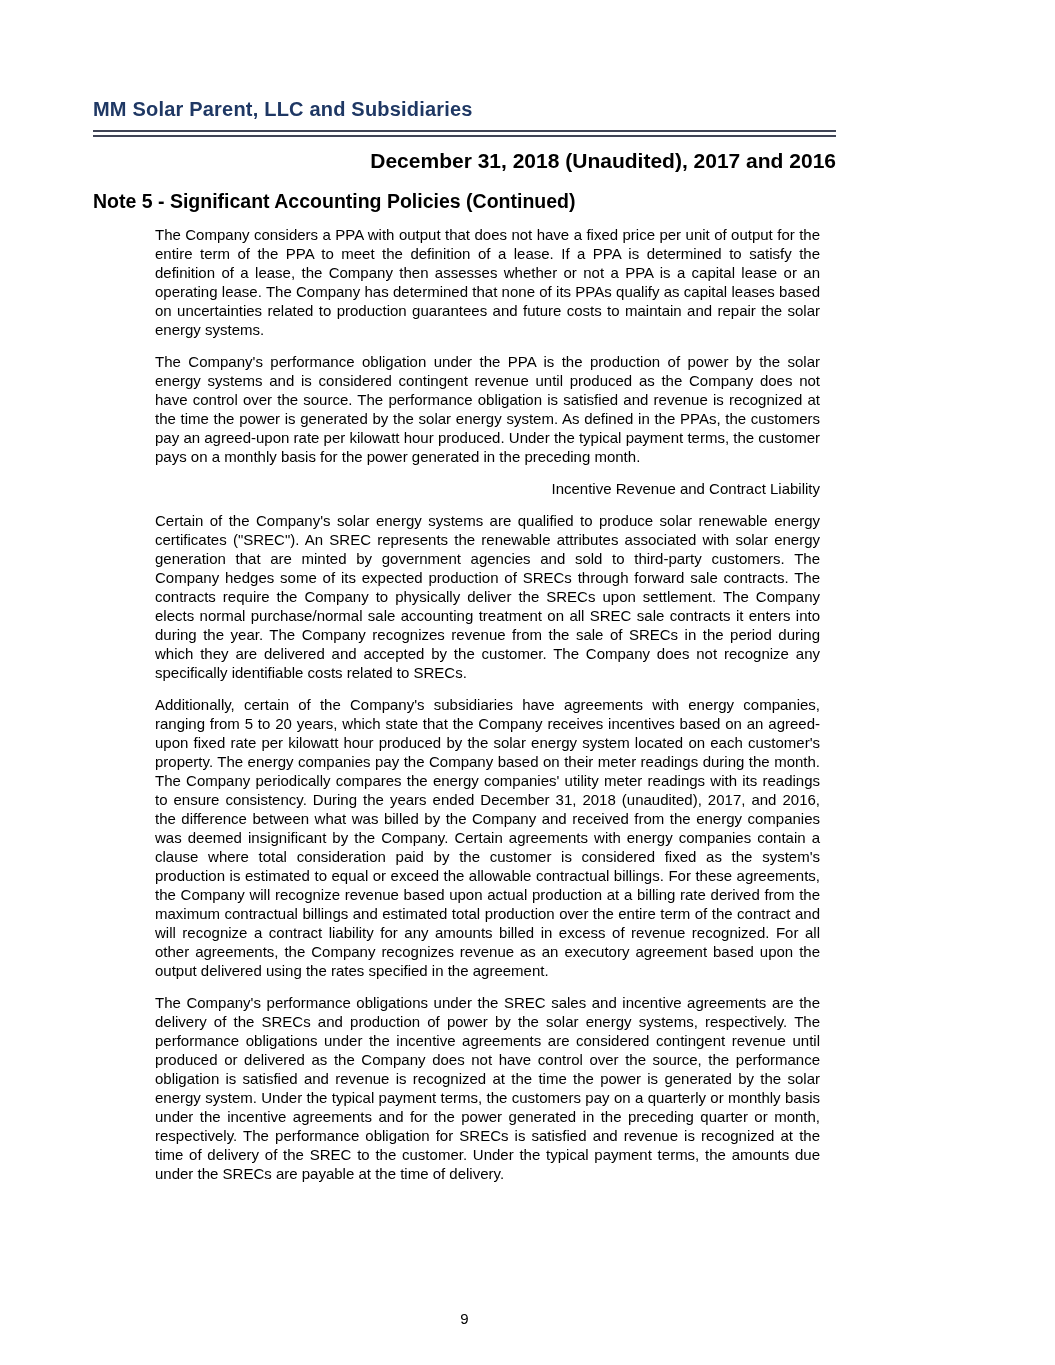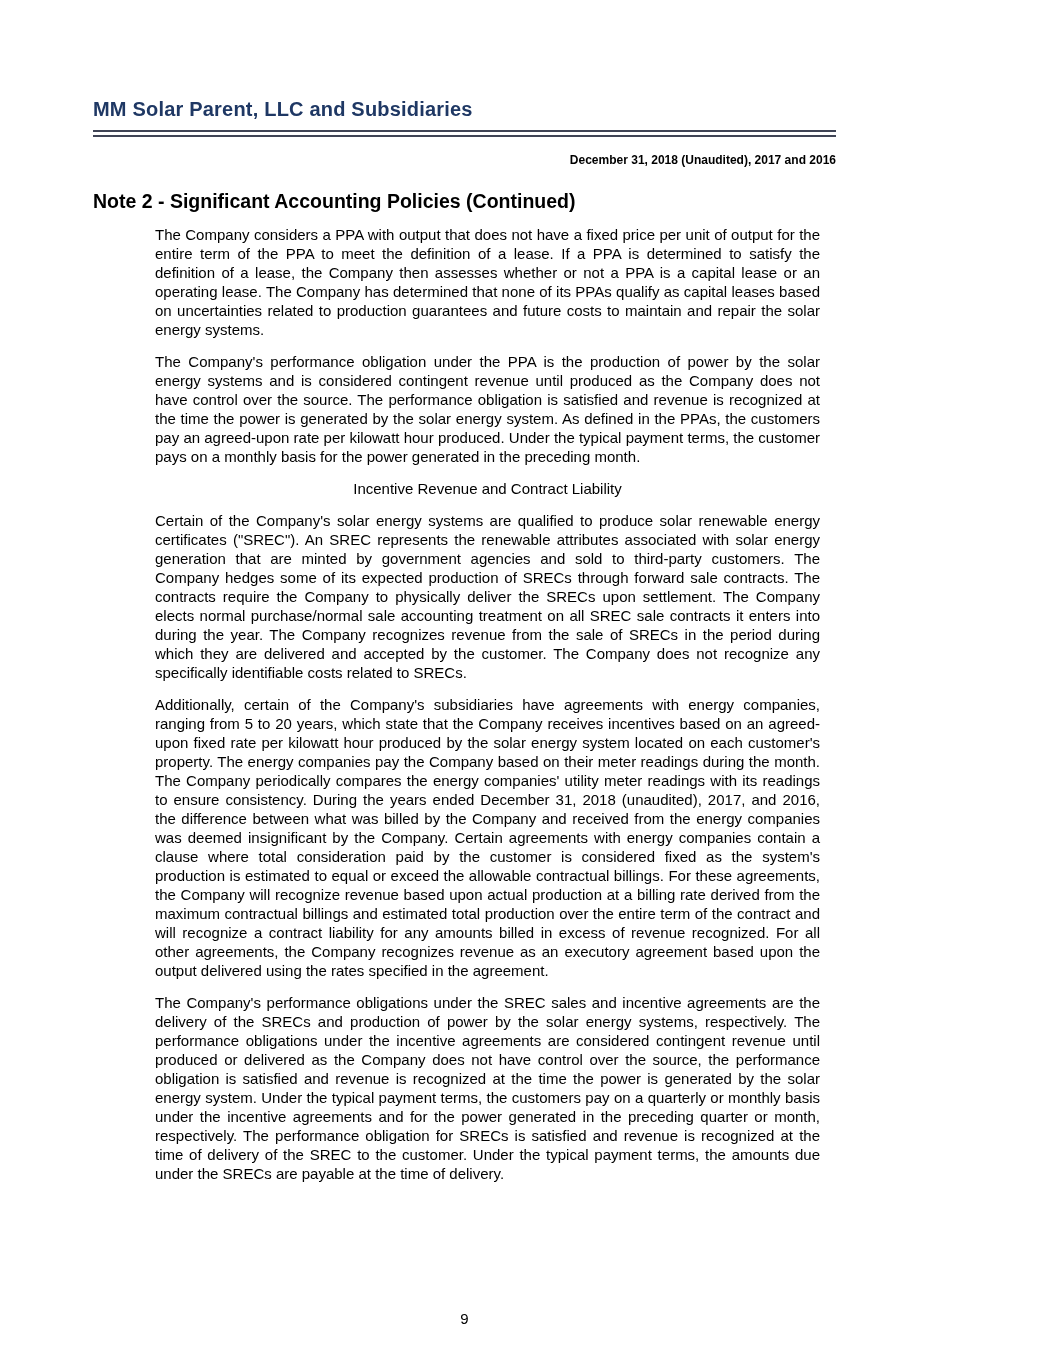--- a/index.html
+++ b/index.html
@@ -41,21 +41,21 @@
     font-family: "Liberation Serif", serif;
     font-weight: normal;
     font-size: 29px;
     line-height: 33px;
     text-align: right;
     color: var(--title-blue, #264478);
   }
   .rule-bottom { margin-top: 3px; }
   .date-line {
     margin-top: 14px;
-    font-size: 12px;
+    font-size: 21px;
     line-height: 19px;
     font-weight: bold;
     text-align: right;
     color: var(--body-text, #000000);
   }
   .section-heading {
     margin: 20px 93px 0 93px;
     font-size: 19.5px;
     line-height: 22px;
     font-weight: bold;
@@ -65,21 +65,21 @@
     margin: 0 93px 0 155px;
   }
   .body-block p {
     margin: 13px 16px 0 0;
     font-size: 15px;
     line-height: 19px;
     text-align: justify;
     color: var(--body-text, #000000);
   }
   .body-block p.subheading {
-    text-align: center;
+    text-align: right;
   }
   .page-footer {
     position: absolute;
     left: 0;
     bottom: 38px;
     width: 100%;
     text-align: center;
     font-size: 15px;
     color: var(--body-text, #000000);
   }
@@ -89,21 +89,21 @@
 
 <div class="page">
 
   <div class="header-block">
     <h1 class="company-title">MM Solar Parent, LLC and Subsidiaries</h1>
     <hr class="rule rule-top">
     <hr class="rule rule-bottom">
     <div class="date-line">December 31, 2018 (Unaudited), 2017 and 2016</div>
   </div>
 
-  <h3 class="section-heading">Note 2 - Significant Accounting Policies (Continued)</h3>
+  <h3 class="section-heading">Note 5 - Significant Accounting Policies (Continued)</h3>
 
   <div class="body-block">
     <p>The Company considers a PPA with output that does not have a fixed price per unit of output for the entire term of the PPA to meet the definition of a lease. If a PPA is determined to satisfy the definition of a lease, the Company then assesses whether or not a PPA is a capital lease or an operating lease. The Company has determined that none of its PPAs qualify as capital leases based on uncertainties related to production guarantees and future costs to maintain and repair the solar energy systems.</p>
     <p>The Company's performance obligation under the PPA is the production of power by the solar energy systems and is considered contingent revenue until produced as the Company does not have control over the source. The performance obligation is satisfied and revenue is recognized at the time the power is generated by the solar energy system. As defined in the PPAs, the customers pay an agreed-upon rate per kilowatt hour produced.  Under the typical payment terms, the customer pays on a monthly basis for the power generated in the preceding month.</p>
     <p class="subheading">Incentive Revenue and Contract Liability</p>
     <p>Certain of the Company's solar energy systems are qualified to produce solar renewable energy certificates ("SREC"). An SREC represents the renewable attributes associated with solar energy generation that are minted by government agencies and sold to third-party customers. The Company hedges some of its expected production of SRECs through forward sale contracts. The contracts require the Company to physically deliver the SRECs upon settlement. The Company elects normal purchase/normal sale accounting treatment on all SREC sale contracts it enters into during the year. The Company recognizes revenue from the sale of SRECs in the period during which they are delivered and accepted by the customer. The Company does not recognize any specifically identifiable costs related to SRECs.</p>
     <p>Additionally, certain of the Company's subsidiaries have agreements with energy companies, ranging from 5 to 20 years, which state that the Company receives incentives based on an agreed-upon fixed rate per kilowatt hour produced by the solar energy system located on each customer's property. The energy companies pay the Company based on their meter readings during the month. The Company periodically compares the energy companies' utility meter readings with its readings to ensure consistency. During the years ended December 31, 2018 (unaudited), 2017, and 2016, the difference between what was billed by the Company and received from the energy companies was deemed insignificant by the Company. Certain agreements with energy companies contain a clause where total consideration paid by the customer is considered fixed as the system's production is estimated to equal or exceed the allowable contractual billings. For these agreements, the Company will recognize revenue based upon actual production at a billing rate derived from the maximum contractual billings and estimated total production over the entire term of the contract and will recognize a contract liability for any amounts billed in excess of revenue recognized. For all other agreements, the Company recognizes revenue as an executory agreement based upon the output delivered using the rates specified in the agreement.</p>
     <p>The Company's performance obligations under the SREC sales and incentive agreements are the delivery of the SRECs and production of power by the solar energy systems, respectively. The performance obligations under the incentive agreements are considered contingent revenue until produced or delivered as the Company does not have control over the source, the performance obligation is satisfied and revenue is recognized at the time the power is generated by the solar energy system. Under the typical payment terms, the customers pay on a quarterly or monthly basis under the incentive agreements and for the power generated in the preceding quarter or month, respectively. The performance obligation for SRECs is satisfied and revenue is recognized at the time of delivery of the SREC to the customer.  Under the typical payment terms,  the amounts due under the SRECs are payable at the time of delivery.</p>
   </div>
 

